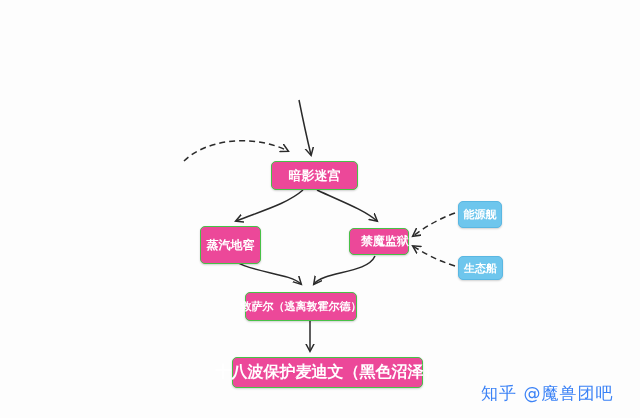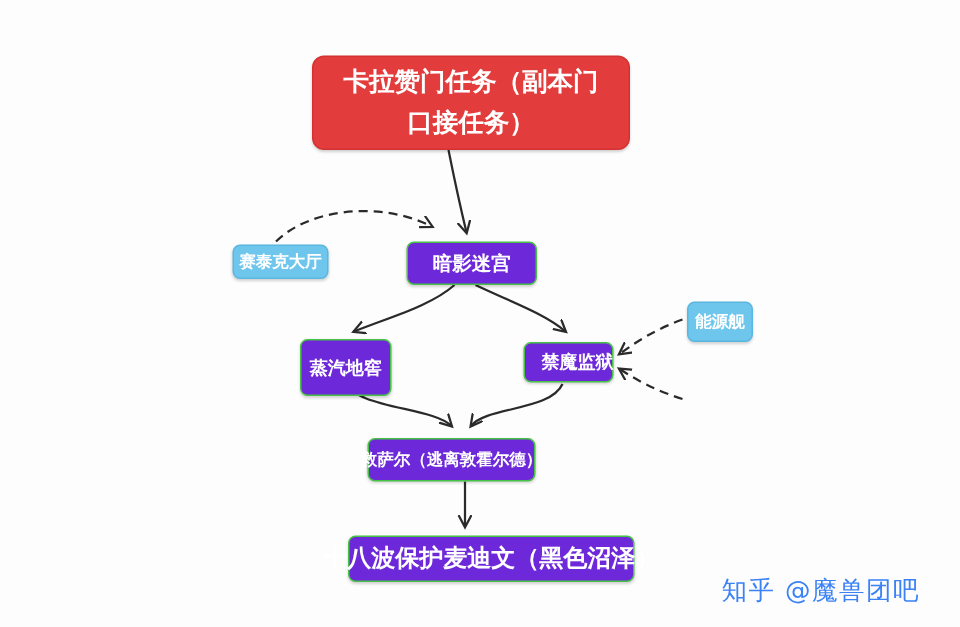--- a/index.html
+++ b/index.html
@@ -43,21 +43,21 @@
     box-shadow: 0 1px 2px rgba(0,0,0,0.18);
     white-space: nowrap;
   }
   .node.red {
     background: #e23c3c;
     border: 1px solid #d43232;
     border-radius: 8px;
     white-space: normal;
   }
   .node.green {
-    background: #6d28d9;
+    background: #ec4899;
     border: 1px solid #47c147;
   }
   .node.blue {
     background: #6ec6ed;
     border: 1px solid #5ab7e2;
   }
   
   #node-karazhan  { left: 208px; top: 37px;  width: 212px; height: 63px; font-size: 17px; line-height: 1.55; padding: 0 16px; }
   #node-sethekk   { left: 155px; top: 163px; width: 64px;  height: 23px; font-size: 11px; }
   #node-shadowlab { left: 271px; top: 161px; width: 87px;  height: 29px; font-size: 13px; }
@@ -92,24 +92,23 @@
     <path class="link dashed" d="M184,161 C205,140 252,133 288,151" marker-end="url(#arrowhead)"></path>
     <path class="link" d="M303,190 C287,204 261,211 236,221" marker-end="url(#arrowhead)"></path>
     <path class="link" d="M317,190 C340,201 363,209 377,221" marker-end="url(#arrowhead)"></path>
     <path class="link" d="M228,253 C237,273 288,271 301,284" marker-end="url(#arrowhead)"></path>
     <path class="link" d="M375,256 C367,274 324,271 314,284" marker-end="url(#arrowhead)"></path>
     <path class="link" d="M310,321 L310,351" marker-end="url(#arrowhead)"></path>
     <path class="link dashed" d="M455,213 C436,220 424,228 413,236" marker-end="url(#arrowhead)"></path>
     <path class="link dashed" d="M455,266 C436,260 424,253 413,246" marker-end="url(#arrowhead)"></path>
   </svg>
 
-  <div class="node red" id="node-karazhan">卡拉赞门任务（副本门口接任务）</div>
-  <div class="node blue" id="node-sethekk">赛泰克大厅</div>
   <div class="node green" id="node-shadowlab">暗影迷宫</div>
   <div class="node green" id="node-steamvault">蒸汽地窖</div>
   <div class="node green" id="node-arcatraz">禁魔监狱</div>
   <div class="node blue" id="node-mechanar">能源舰</div>
+  <div class="node blue" id="node-botanica">生态船</div>
   <div class="node green" id="node-thrall">救萨尔（逃离敦霍尔德）</div>
   <div class="node green" id="node-medivh">十八波保护麦迪文（黑色沼泽）</div>
 
   <div class="watermark">知乎 @魔兽团吧</div>
 
 </div>
 
 </body></html>

